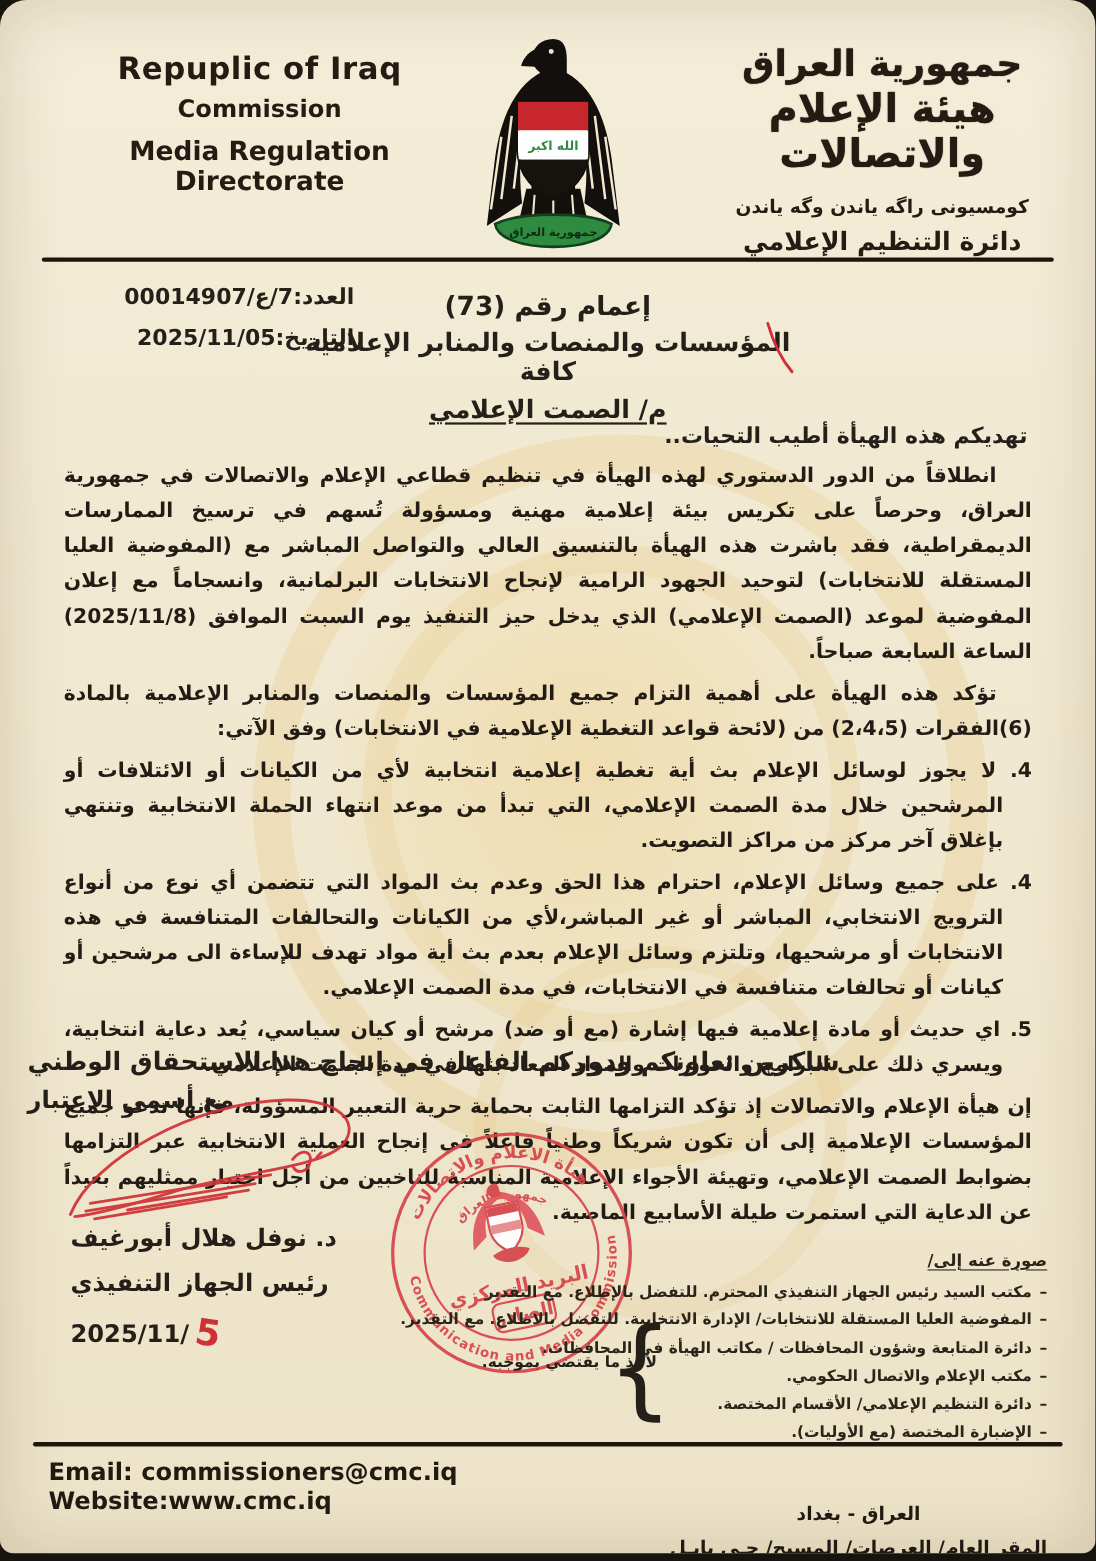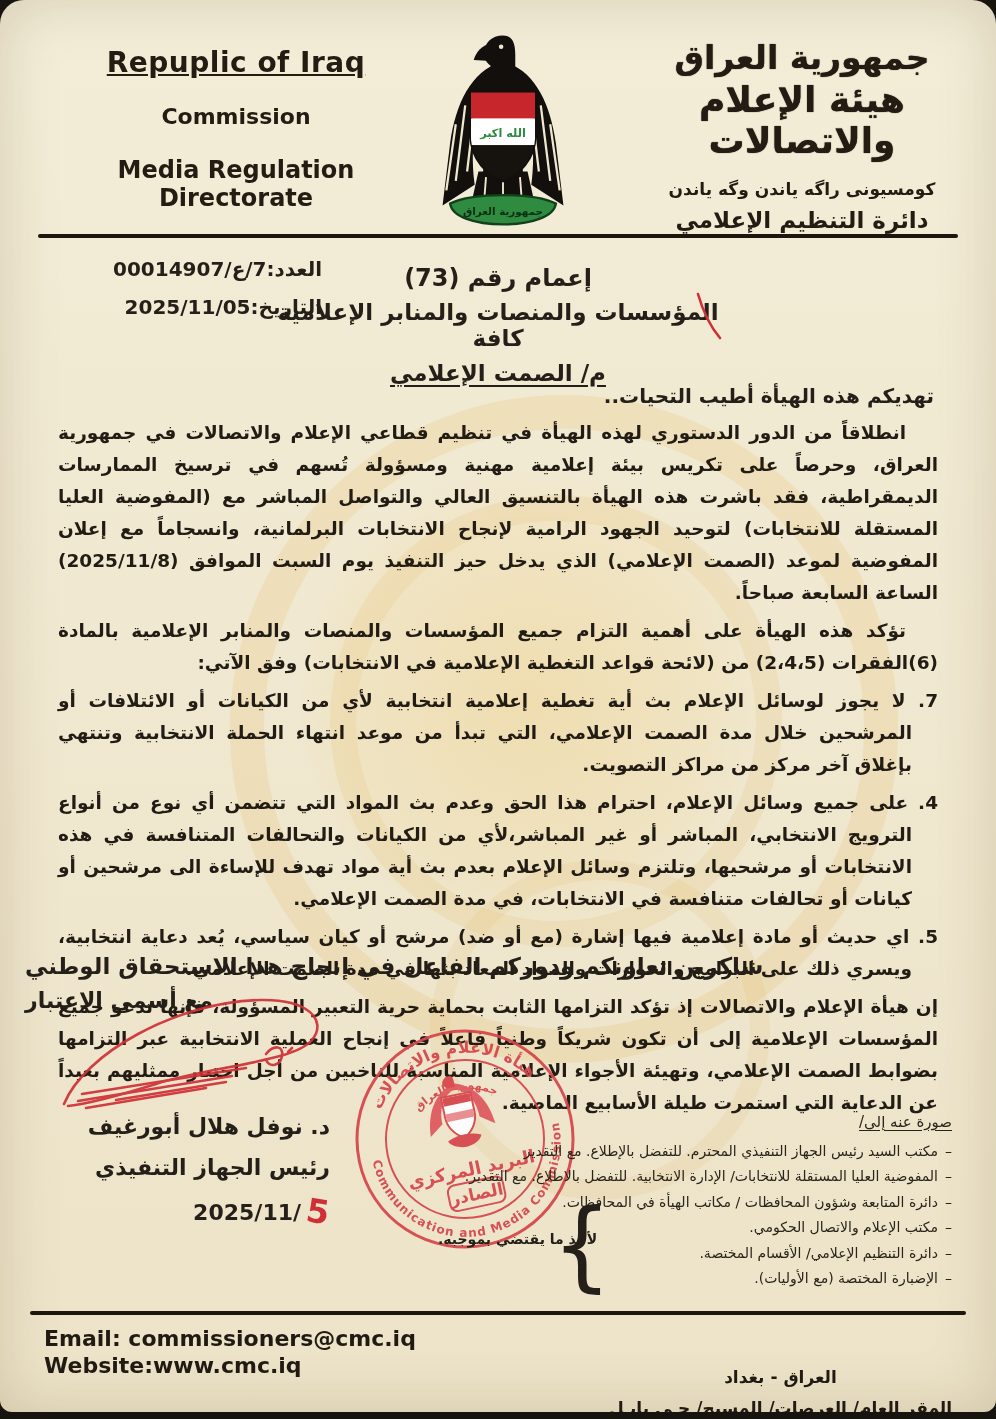--- a/index.html
+++ b/index.html
@@ -21,23 +21,23 @@
     border:34px solid rgba(226,168,62,.15);}
   .wm-ring2{left:330px;top:495px;width:400px;height:400px;border-radius:50%;
     border:26px solid rgba(226,168,62,.13);}
   .wm-blob{left:300px;top:470px;width:460px;height:460px;border-radius:50%;
     background:radial-gradient(circle,rgba(240,198,104,.30) 0%,rgba(240,198,104,.12) 55%,rgba(240,198,104,0) 72%);}
   .wm-arc{left:430px;top:860px;width:300px;height:300px;border-radius:50%;
     border:20px solid rgba(226,168,62,.10);}
 
   
   .hdr-en{position:absolute;left:40px;top:46px;width:392px;text-align:center;font-weight:bold;color:#241c12;}
-  .hdr-en .l1{font-size:28px;letter-spacing:.5px;margin-bottom:25px;text-decoration:underline;}
+  .hdr-en .l1{font-size:28px;letter-spacing:.5px;margin-bottom:8px;}
   .hdr-en .l2{font-size:22px;margin-bottom:25px;}
-  .hdr-en .l3{font-size:22px;margin-bottom:27px;}
+  .hdr-en .l3{font-size:22px;margin-bottom:11px;}
   .hdr-en .l4{font-size:24px;}
   .hdr-ar{position:absolute;right:18px;top:38px;width:352px;text-align:center;direction:rtl;color:#241c12;}
   .hdr-ar .c1{font-size:33px;font-weight:bold;text-shadow:0 0 1px #241c12;}
   .hdr-ar .c2{font-size:36px;font-weight:bold;text-shadow:0 0 1px #241c12;margin-top:2px;}
   .hdr-ar .ku{font-size:17px;font-weight:bold;margin-top:18px;}
   .hdr-ar .dir{font-size:23px;font-weight:bold;margin-top:8px;}
   .emblem{position:absolute;left:418px;top:28px;width:170px;height:202px;}
   .rule-top{position:absolute;left:38px;right:38px;top:234px;height:4px;background:#1c160e;border-radius:2px;}
   .rule-bottom{position:absolute;left:30px;right:30px;top:1311px;height:4px;background:#1c160e;border-radius:2px;}
 
@@ -56,33 +56,33 @@
     font-size:18.5px;font-weight:bold;line-height:32px;color:#221c14;}
   .bodytxt p{margin:0 0 6px 0;}
   .bodytxt .ind{text-indent:32px;}
   .bodytxt .hang{padding-right:26px;text-indent:-26px;}
   .closing{position:absolute;left:0;top:953px;width:996px;text-align:left;direction:rtl;font-weight:bold;margin-left:25px;}
   .closing .c1{font-size:23px;}
   .closing .c2{font-size:22px;margin-top:9px;}
 
   
   .sig-svg{position:absolute;left:56px;top:992px;width:286px;height:122px;}
-  .sig-block{position:absolute;left:64px;top:1106px;width:266px;text-align:right;direction:rtl;
+  .sig-block{position:absolute;left:64px;top:1106px;width:266px;text-align:left;direction:rtl;
     font-weight:bold;font-size:22px;line-height:41px;}
   .sig-date{direction:ltr;font-size:22px;}
   .sig-day{color:#cf3036;font-size:33px;display:inline-block;transform:rotate(9deg) translateY(3px);
     margin-left:6px;}
 
   
   .stamp{position:absolute;left:350px;top:1024px;width:230px;height:230px;
     transform:rotate(-12deg);opacity:.93;}
 
   
-  .dist{position:absolute;right:44px;top:1110px;width:560px;direction:rtl;font-size:14px;
-    line-height:25.5px;color:#2a241a;font-weight:normal;}
+  .dist{position:absolute;right:44px;top:1134px;width:560px;direction:rtl;font-size:14px;
+    line-height:25.5px;color:#2a241a;font-weight:bold;}
   .dist .dh{text-decoration:underline;text-underline-offset:3px;font-size:15px;margin-bottom:3px;}
   .dist .di{white-space:nowrap;}
   .dist .dash{margin-left:7px;}
   .brace{position:absolute;left:552px;top:1201px;font-size:94px;font-weight:400;color:#241f18;
     transform:scaleY(1.05);line-height:88px;}
   .brace-note{position:absolute;left:438px;top:1231px;font-size:14px;font-weight:bold;direction:rtl;}
 
   
   .ftr-en{position:absolute;left:44px;top:1325px;font-size:22px;font-weight:bold;line-height:27px;color:#201a12;}
   .ftr-ar{position:absolute;right:44px;top:1330px;direction:rtl;text-align:center;
@@ -153,21 +153,21 @@
     <div class="t3">م/ الصمت الإعلامي</div>
   </div>
   <svg class="slash" viewBox="0 0 34 48">
     <path d="M6,2 C10,16 16,32 28,46" stroke="#cf3036" stroke-width="2.6" fill="none" stroke-linecap="round"></path>
   </svg>
 
   <div class="greet">تهديكم هذه الهيأة أطيب التحيات..</div>
   <div class="bodytxt">
     <p class="ind">انطلاقاً من الدور الدستوري لهذه الهيأة في تنظيم قطاعي الإعلام والاتصالات في جمهورية العراق، وحرصاً على تكريس بيئة إعلامية مهنية ومسؤولة تُسهم في ترسيخ الممارسات الديمقراطية، فقد باشرت هذه الهيأة بالتنسيق العالي والتواصل المباشر مع (المفوضية العليا المستقلة للانتخابات) لتوحيد الجهود الرامية لإنجاح الانتخابات البرلمانية، وانسجاماً مع إعلان المفوضية لموعد (الصمت الإعلامي) الذي يدخل حيز التنفيذ يوم السبت الموافق (2025/11/8) الساعة السابعة صباحاً.</p>
     <p class="ind">تؤكد هذه الهيأة على أهمية التزام جميع المؤسسات والمنصات والمنابر الإعلامية بالمادة (6)الفقرات (2،4،5) من (لائحة قواعد التغطية الإعلامية في الانتخابات) وفق الآتي:</p>
-    <p class="hang">7. لا يجوز لوسائل الإعلام بث أية تغطية إعلامية انتخابية لأي من الكيانات أو الائتلافات أو المرشحين خلال مدة الصمت الإعلامي، التي تبدأ من موعد انتهاء الحملة الانتخابية وتنتهي بإغلاق آخر مركز من مراكز التصويت.</p>
+    <p class="hang">4. لا يجوز لوسائل الإعلام بث أية تغطية إعلامية انتخابية لأي من الكيانات أو الائتلافات أو المرشحين خلال مدة الصمت الإعلامي، التي تبدأ من موعد انتهاء الحملة الانتخابية وتنتهي بإغلاق آخر مركز من مراكز التصويت.</p>
     <p class="hang">4. على جميع وسائل الإعلام، احترام هذا الحق وعدم بث المواد التي تتضمن أي نوع من أنواع الترويج الانتخابي، المباشر أو غير المباشر،لأي من الكيانات والتحالفات المتنافسة في هذه الانتخابات أو مرشحيها، وتلتزم وسائل الإعلام بعدم بث أية مواد تهدف للإساءة الى مرشحين أو كيانات أو تحالفات متنافسة في الانتخابات، في مدة الصمت الإعلامي.</p>
     <p class="hang">5. اي حديث أو مادة إعلامية فيها إشارة (مع أو ضد) مرشح أو كيان سياسي، يُعد دعاية انتخابية، ويسري ذلك على البرامج والحوارات والمواد المعاد بثها في مدة الصمت الإعلامي.</p>
     <p>إن هيأة الإعلام والاتصالات إذ تؤكد التزامها الثابت بحماية حرية التعبير المسؤولة، فإنها تدعو جميع المؤسسات الإعلامية إلى أن تكون شريكاً وطنياً فاعلاً في إنجاح العملية الانتخابية عبر التزامها بضوابط الصمت الإعلامي، وتهيئة الأجواء الإعلامية المناسبة للناخبين من أجل اختيار ممثليهم بعيداً عن الدعاية التي استمرت طيلة الأسابيع الماضية.</p>
   </div>
 
   <div class="closing">
     <div class="c1">شاكرين تعاونكم ودوركم الفاعل في إنجاح هذا الاستحقاق الوطني</div>
     <div class="c2">مع أسمى الاعتبار</div>
   </div>
 

